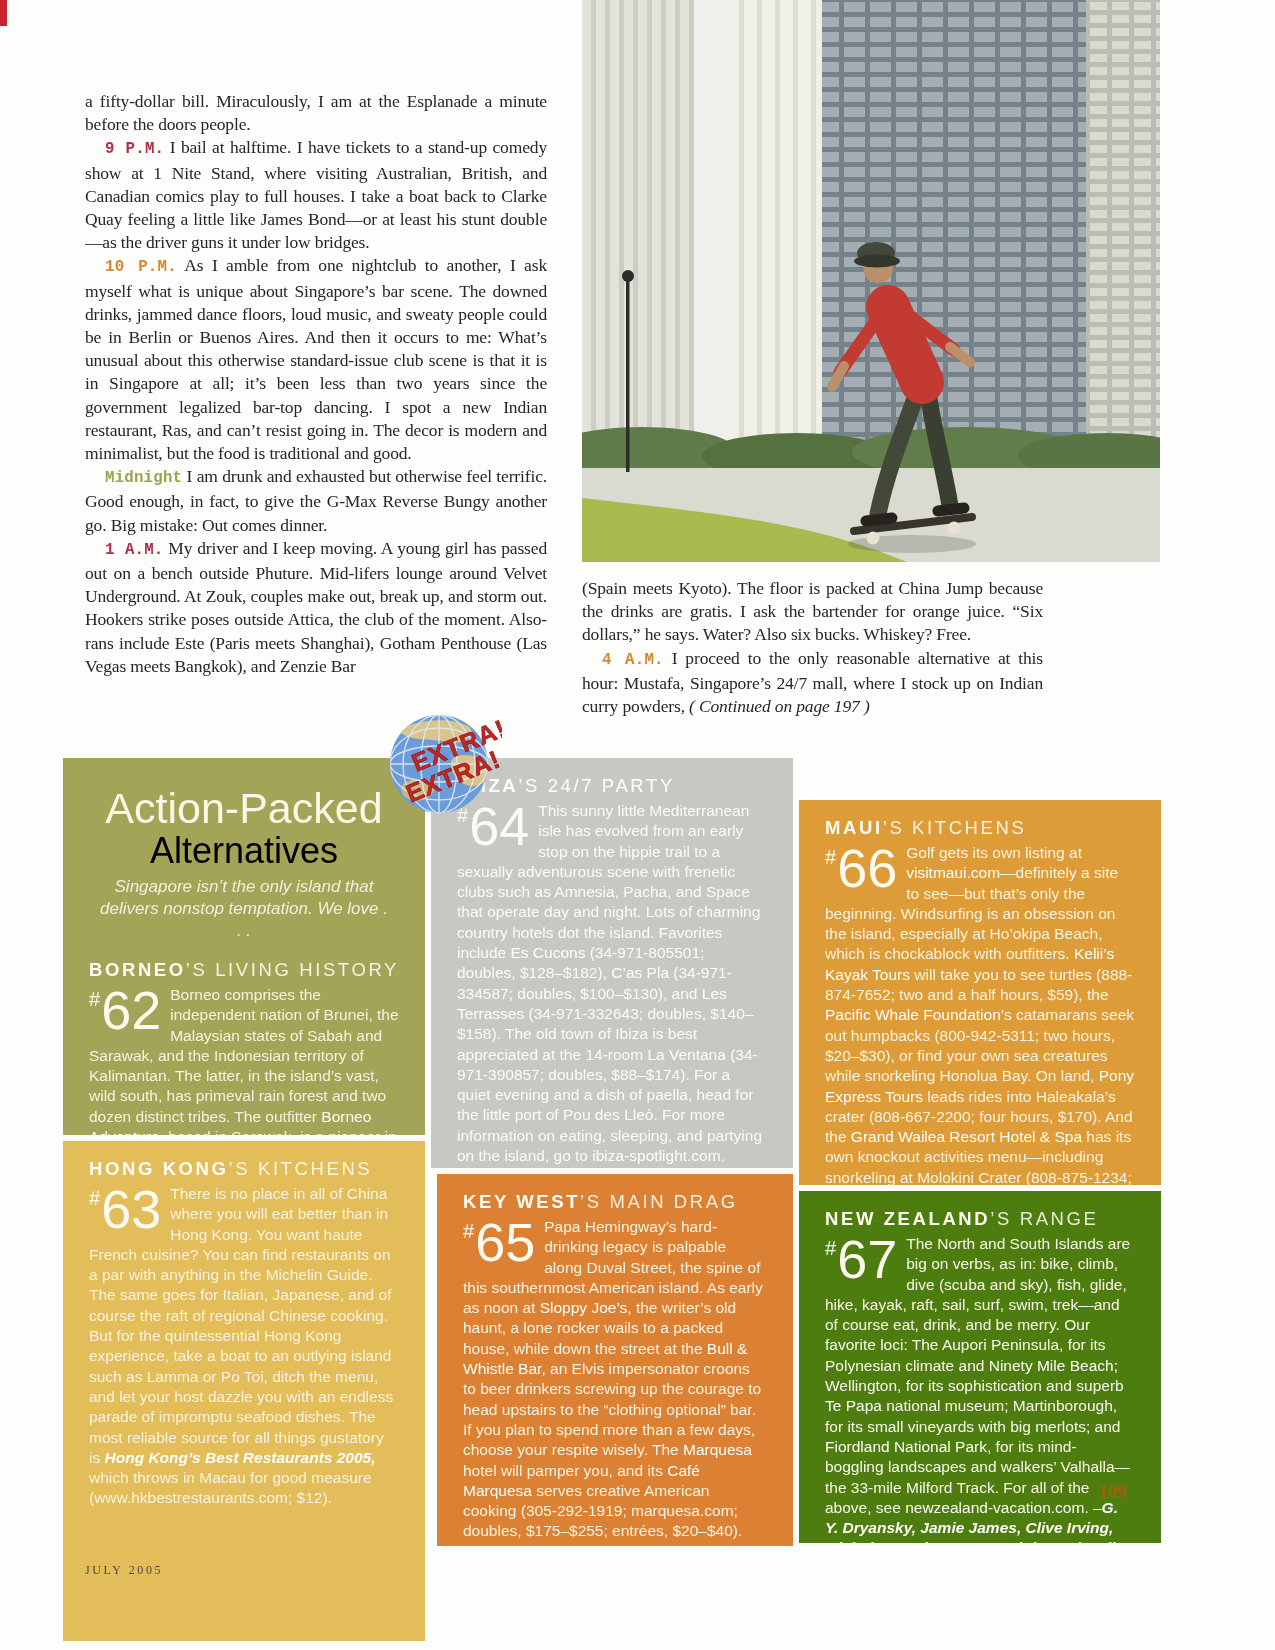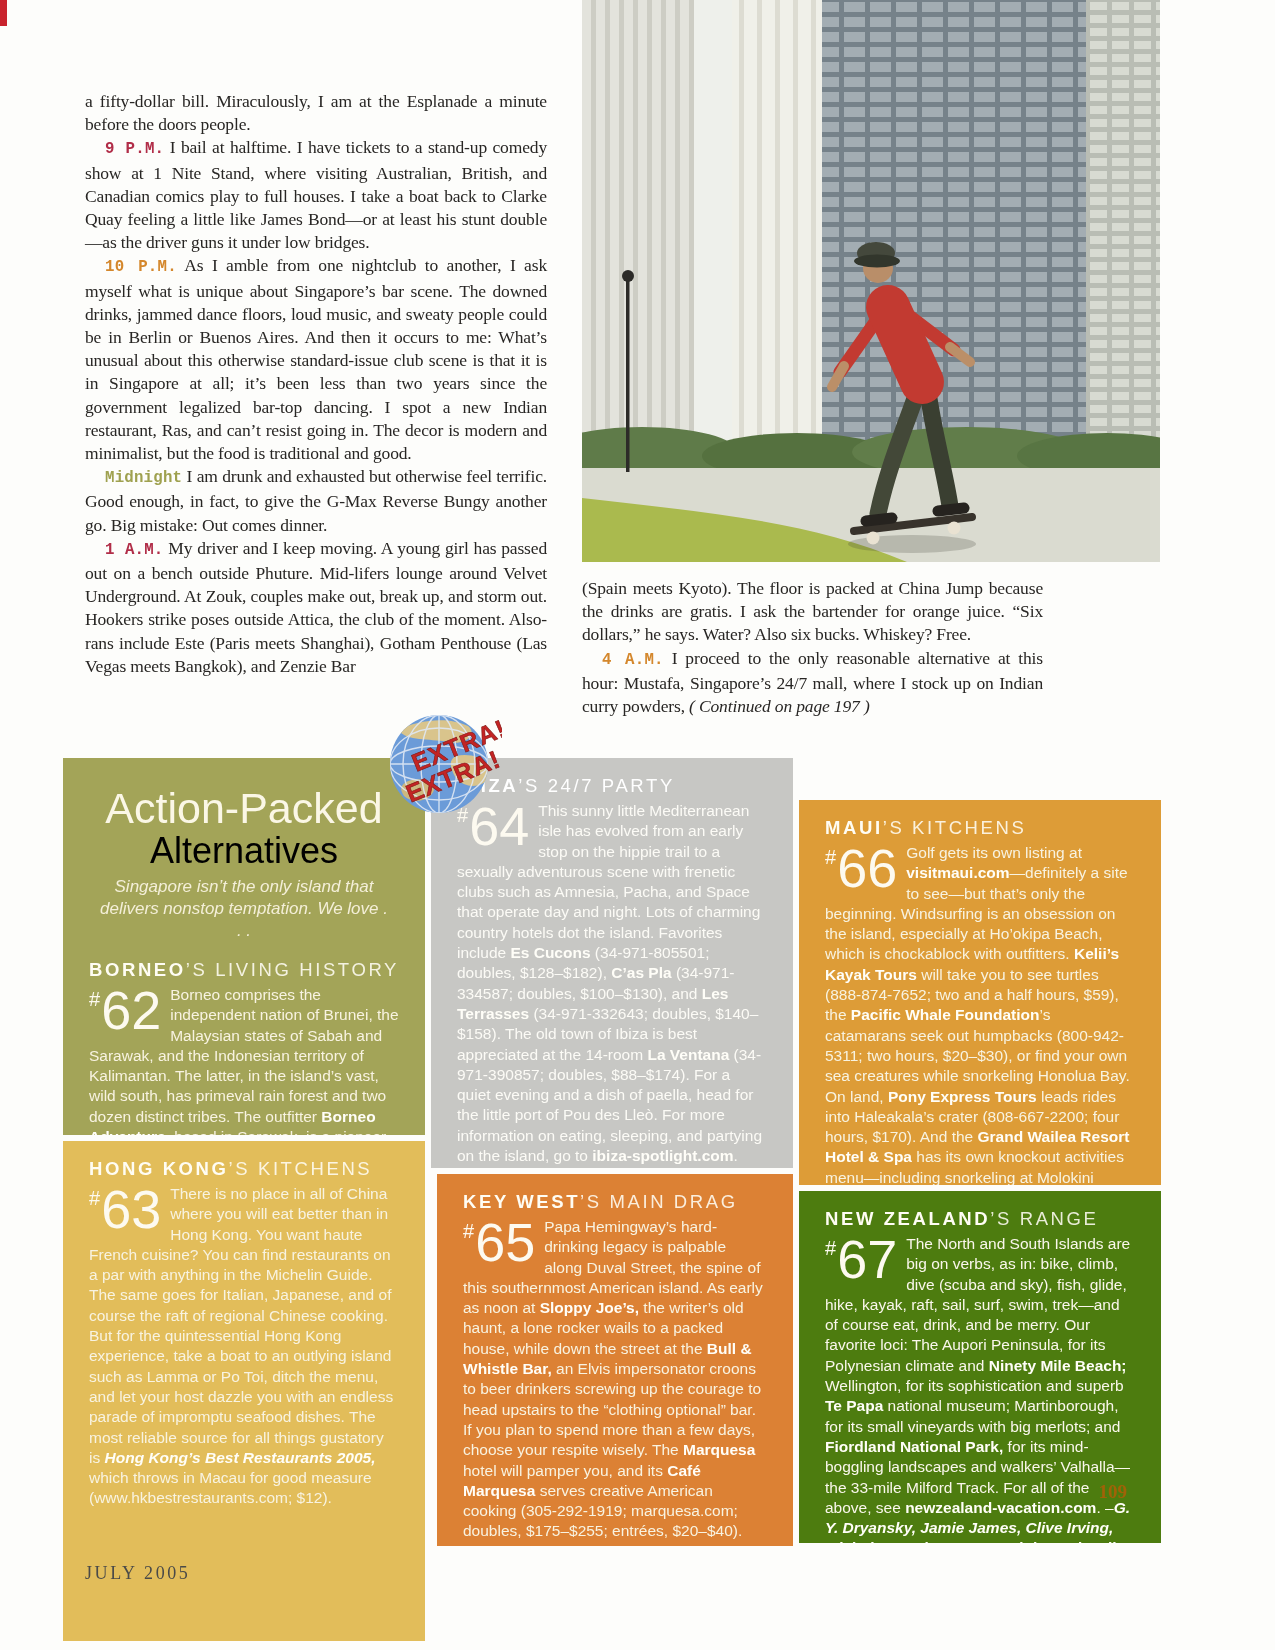--- a/index.html
+++ b/index.html
@@ -50,28 +50,28 @@
   .sb-sub{font-style:italic;text-align:center;font-size:17px;line-height:22px;margin:6px 8px 16px;color:#f4efd8;}
 
   .card h3{margin:0 0 3px;font-size:18.5px;line-height:24px;letter-spacing:2.6px;font-weight:normal;white-space:nowrap;}
   .h-strong{font-weight:bold;color:#fffdf4;}
   .h-light{color:rgba(255,253,244,0.88);}
   .grayc .h-strong,.grayc .h-light{color:#ffffff;}
 
   .body-txt{font-size:15.5px;line-height:20.3px;}
   .num{float:left;font-size:54px;line-height:48px;height:40px;margin:1px 9px 6px 0;color:#fdfaf0;}
   .num .hash{font-size:20px;position:relative;top:-23px;margin-right:1px;}
-  .b{font-weight:bold;color:#fffef8;}
+  .b{font-weight:normal;color:#fffef8;}
   .bi{font-weight:bold;font-style:italic;color:#fffef8;}
 
   
   .badge{position:absolute;left:378px;top:712px;width:124px;height:106px;z-index:5;}
 
   
-  .footer-left{position:absolute;left:85px;top:1563px;font-size:18px;letter-spacing:2.6px;color:#4a4a48;}
+  .footer-left{position:absolute;left:85px;top:1563px;font-size:12px;letter-spacing:2.6px;color:#4a4a48;}
   .footer-right{position:absolute;left:1027px;top:1481px;width:100px;text-align:right;font-size:19px;color:#a16207;font-weight:bold;}
 </style>
 </head>
 <body>
 
 <div class="corner-mark"></div>
 
 <div class="photo">
   <svg width="578" height="562" viewBox="0 0 578 562">
     <defs>

